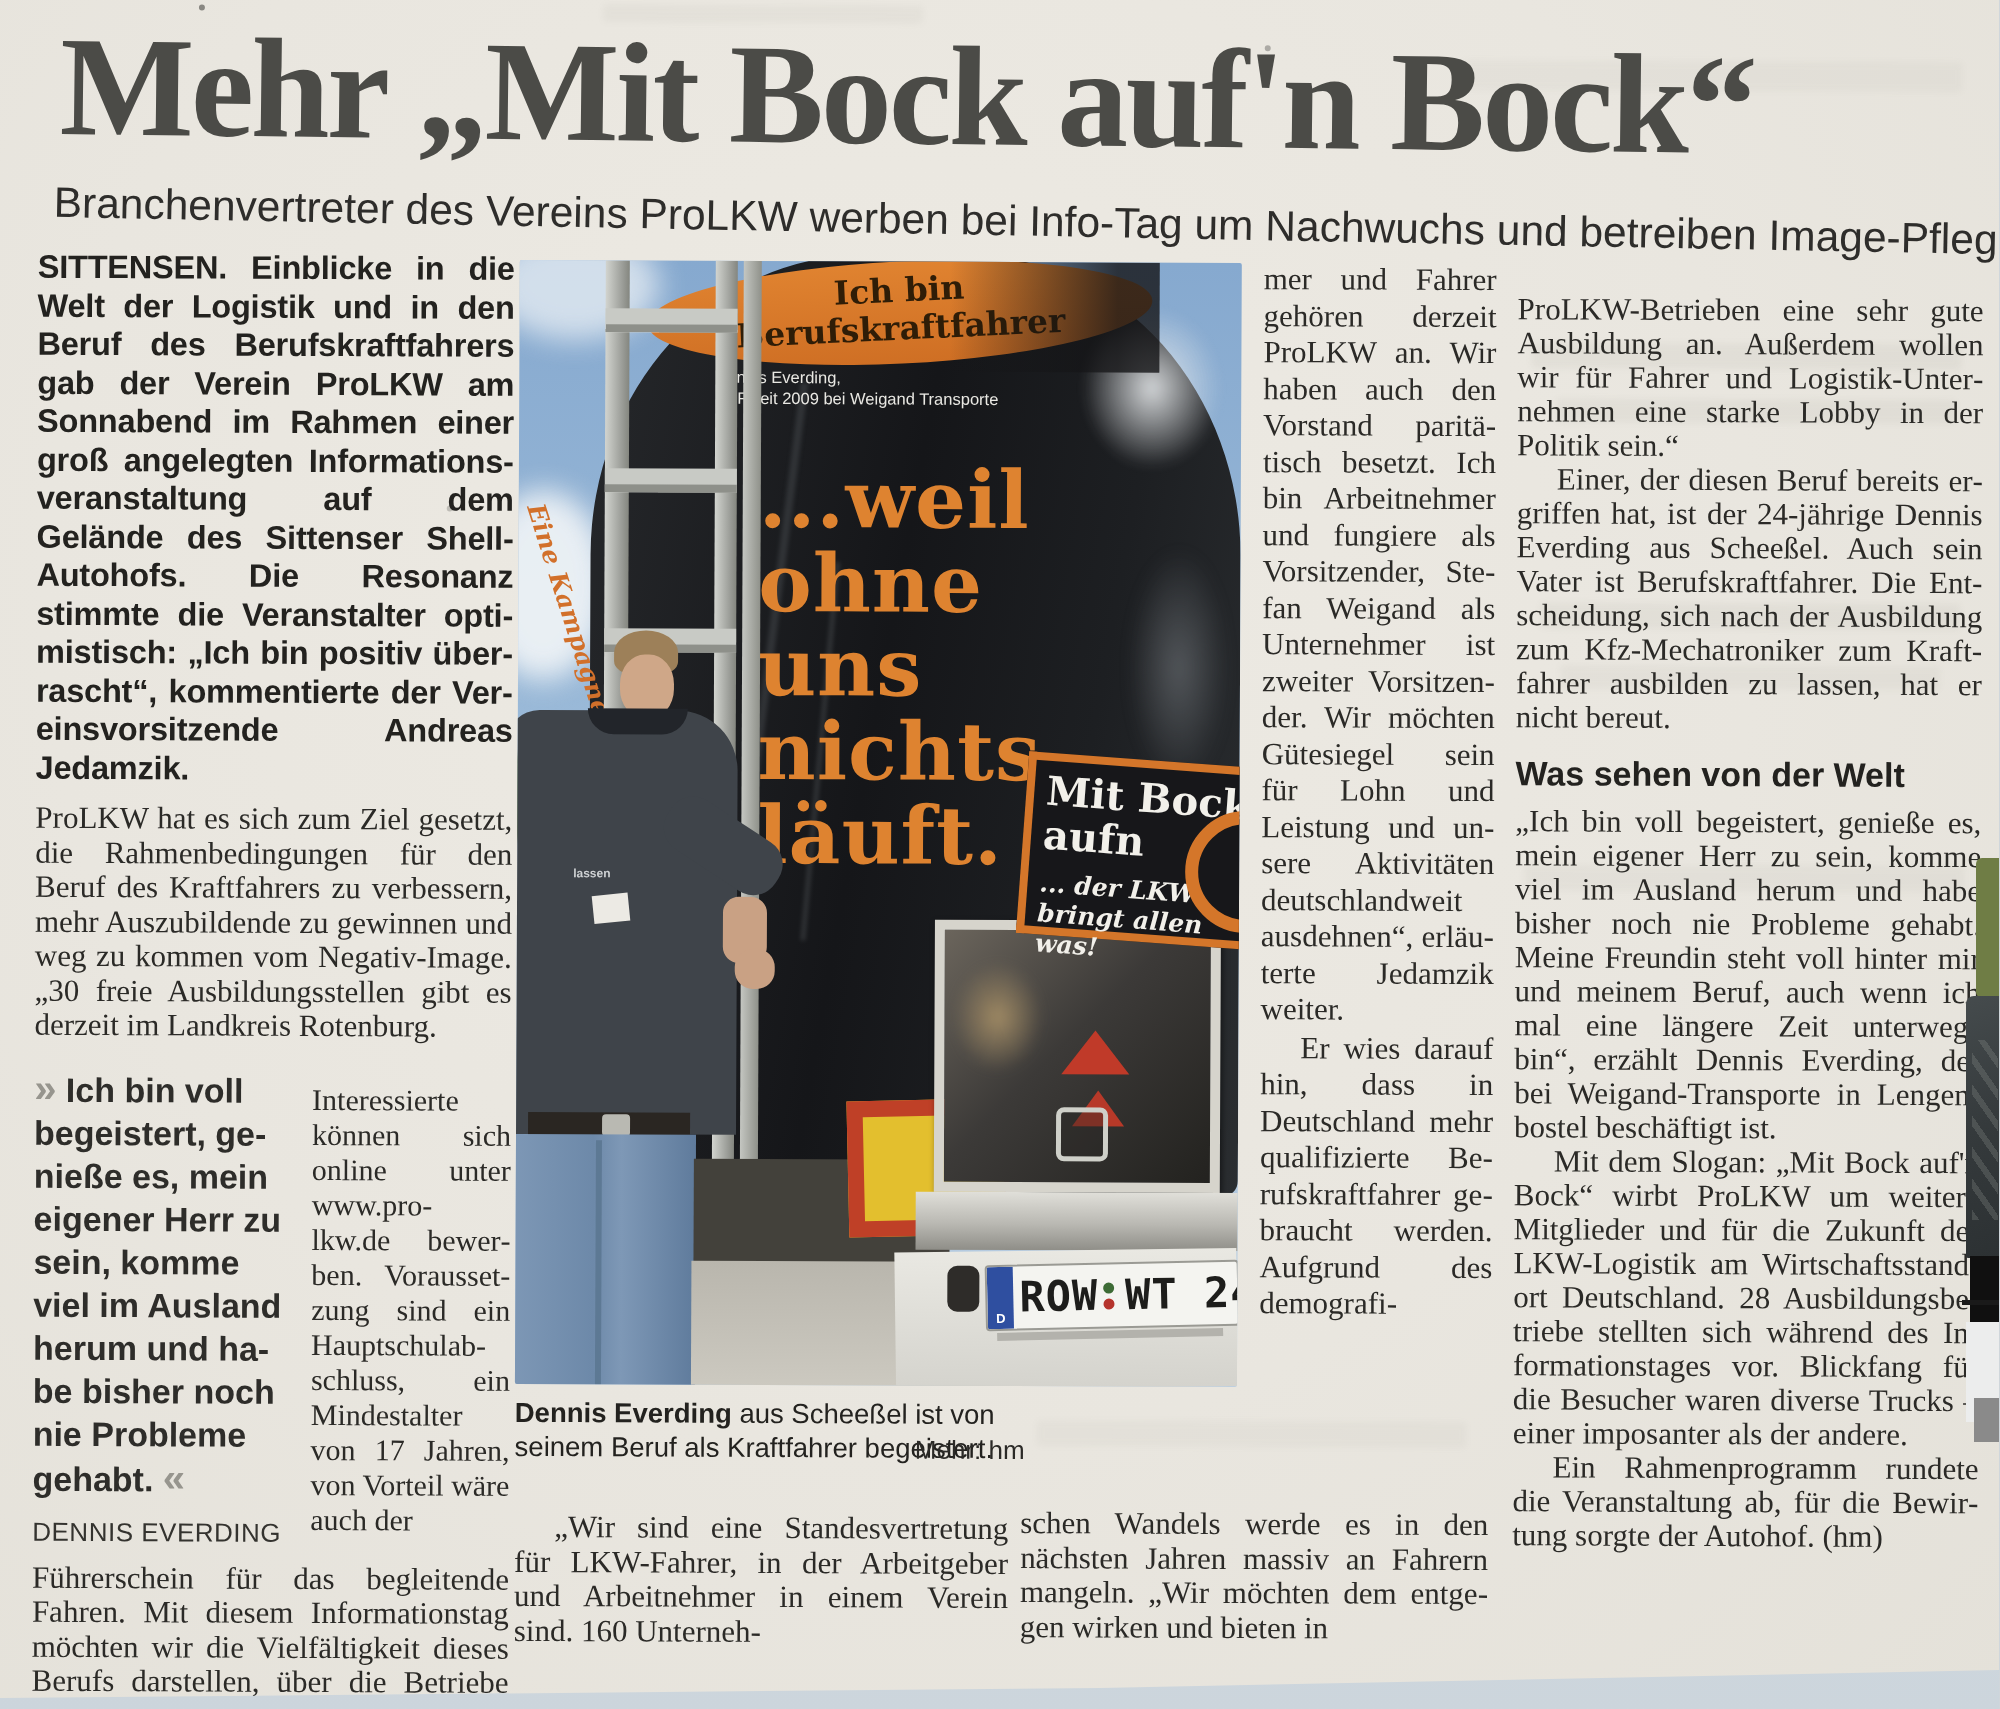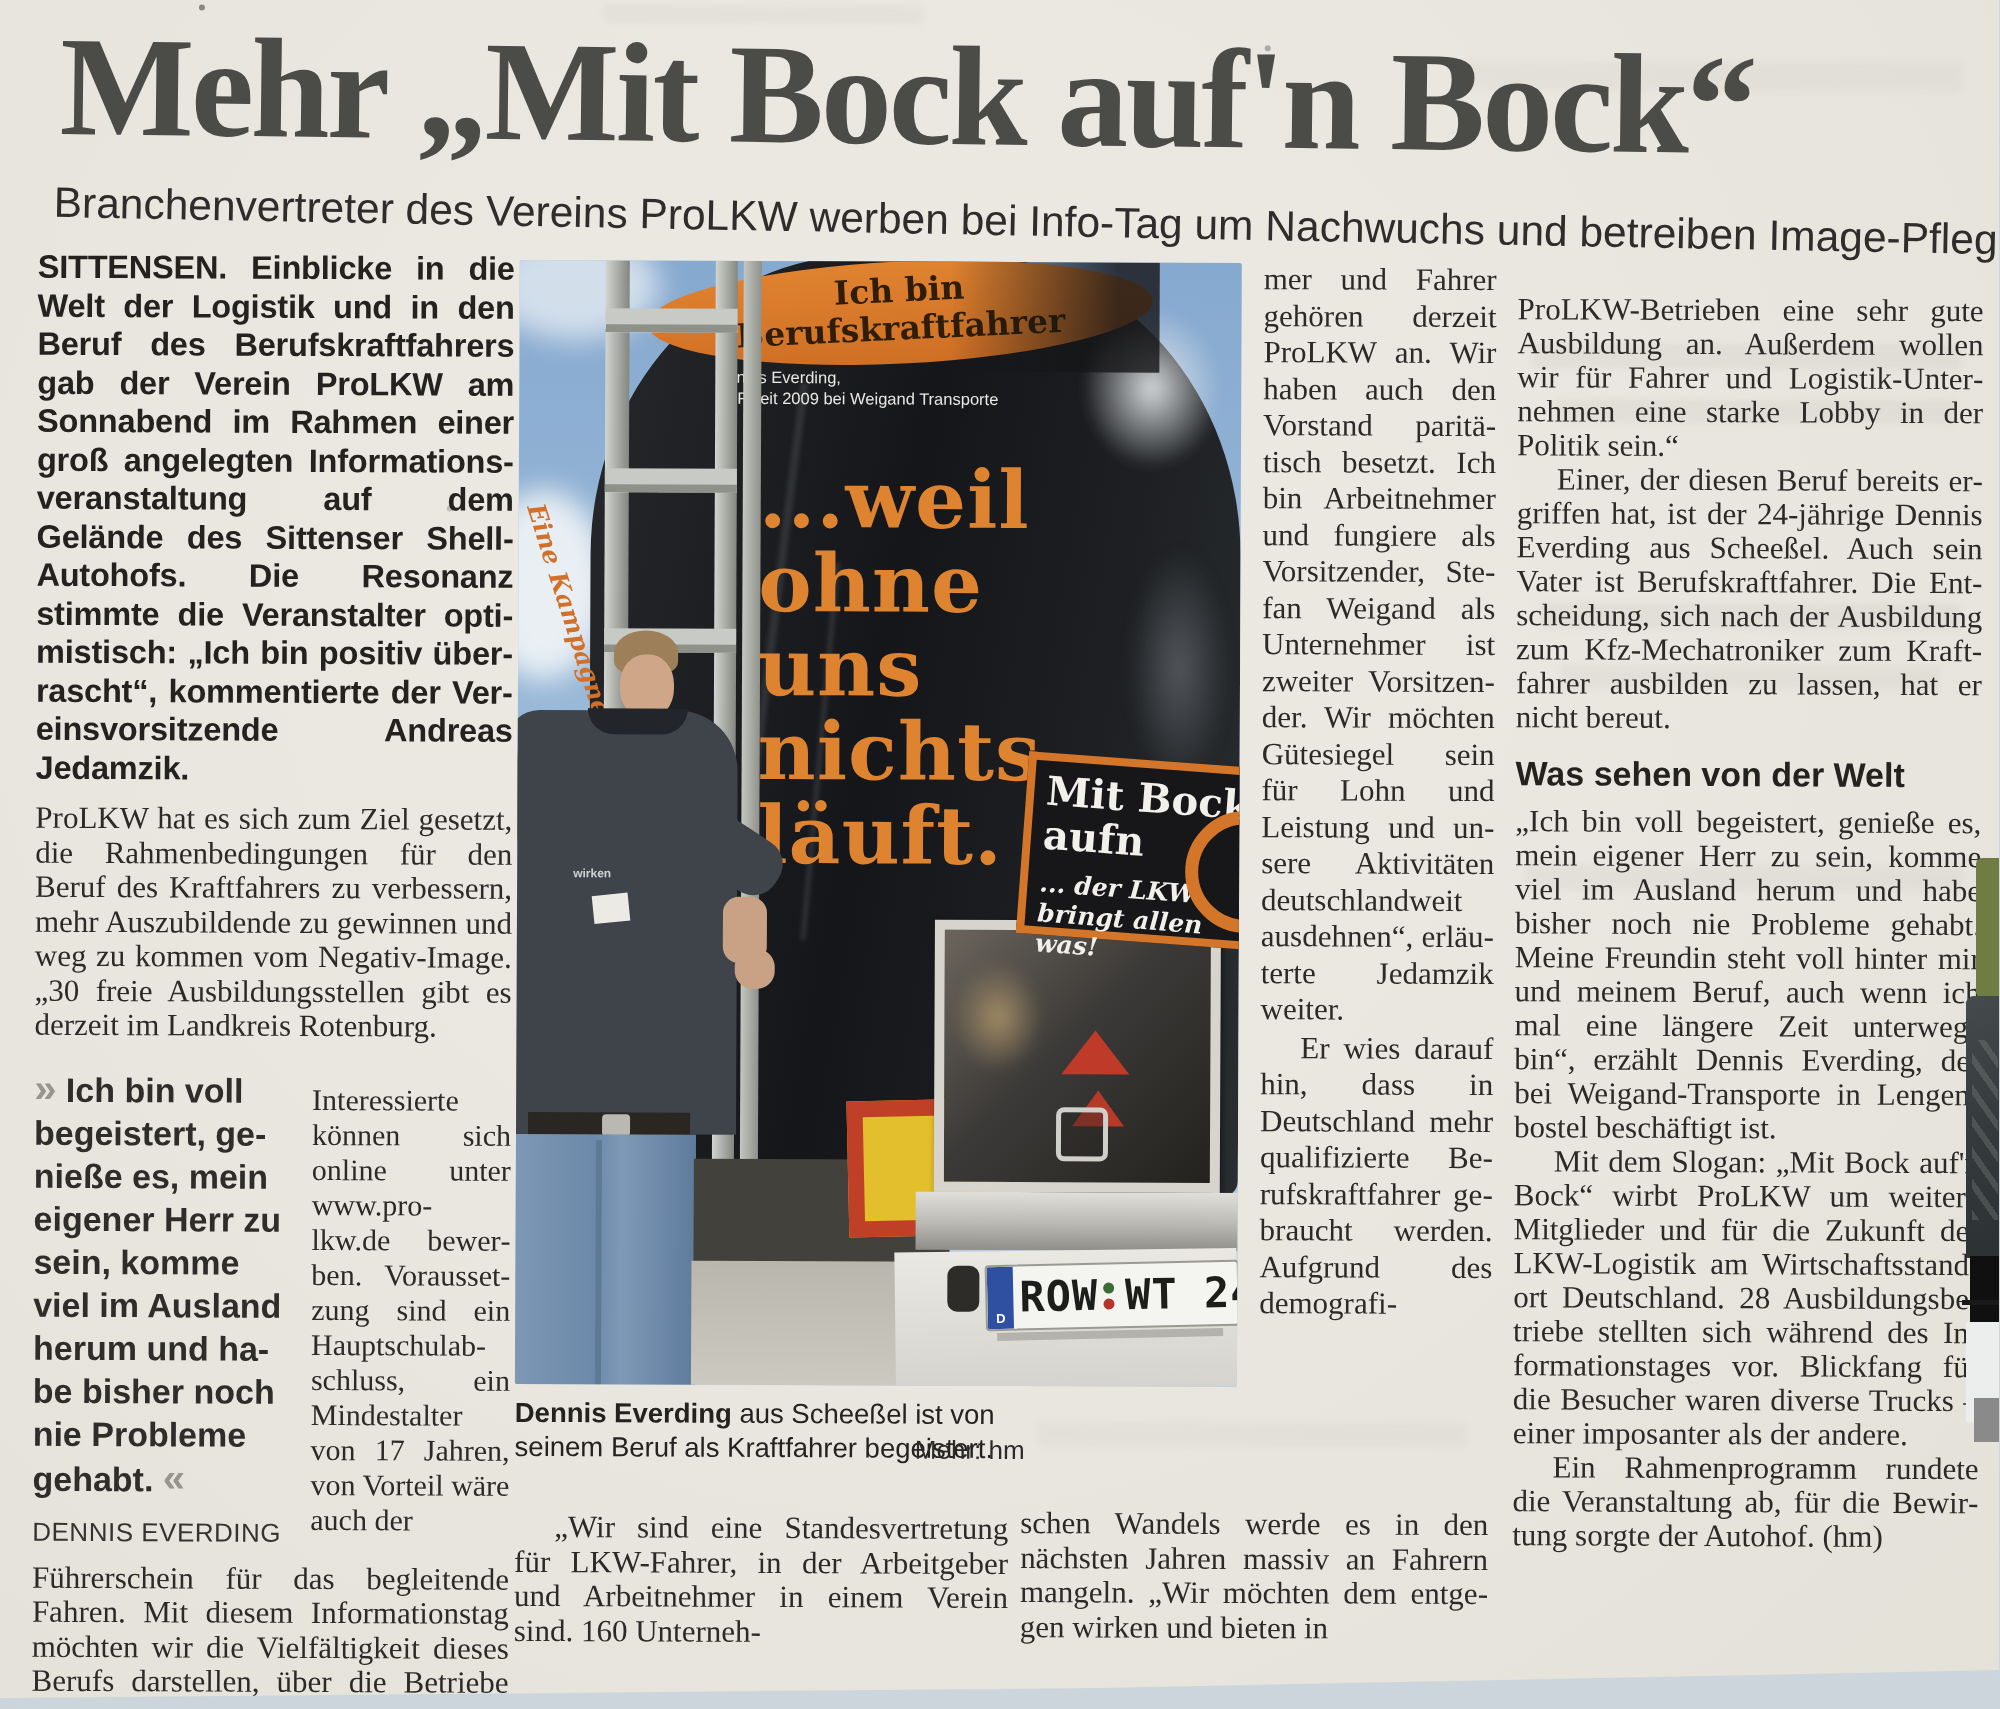--- a/index.html
+++ b/index.html
@@ -205,21 +205,21 @@
         <div class="rung r4"></div>
         <div class="rung r5"></div>
         <div class="rung r6"></div>
         <div class="hair"></div>
         <div class="face"></div>
         <div class="torso"></div>
         <div class="collar"></div>
         <div class="arm"></div>
         <div class="forearm"></div>
         <div class="hand"></div>
-        <div class="shirtlogo">wirken</div>
+        <div class="shirtlogo">lassen</div>
         <div class="badge"></div>
         <div class="belt"></div>
         <div class="buckle"></div>
         <div class="jeans"></div>
         <div class="jseam"></div>
         <div class="darkzone"></div>
         <div class="road"></div>
         <div class="hazard"></div>
         <div class="steelbox"></div>
         <div class="boxrefl"></div>

